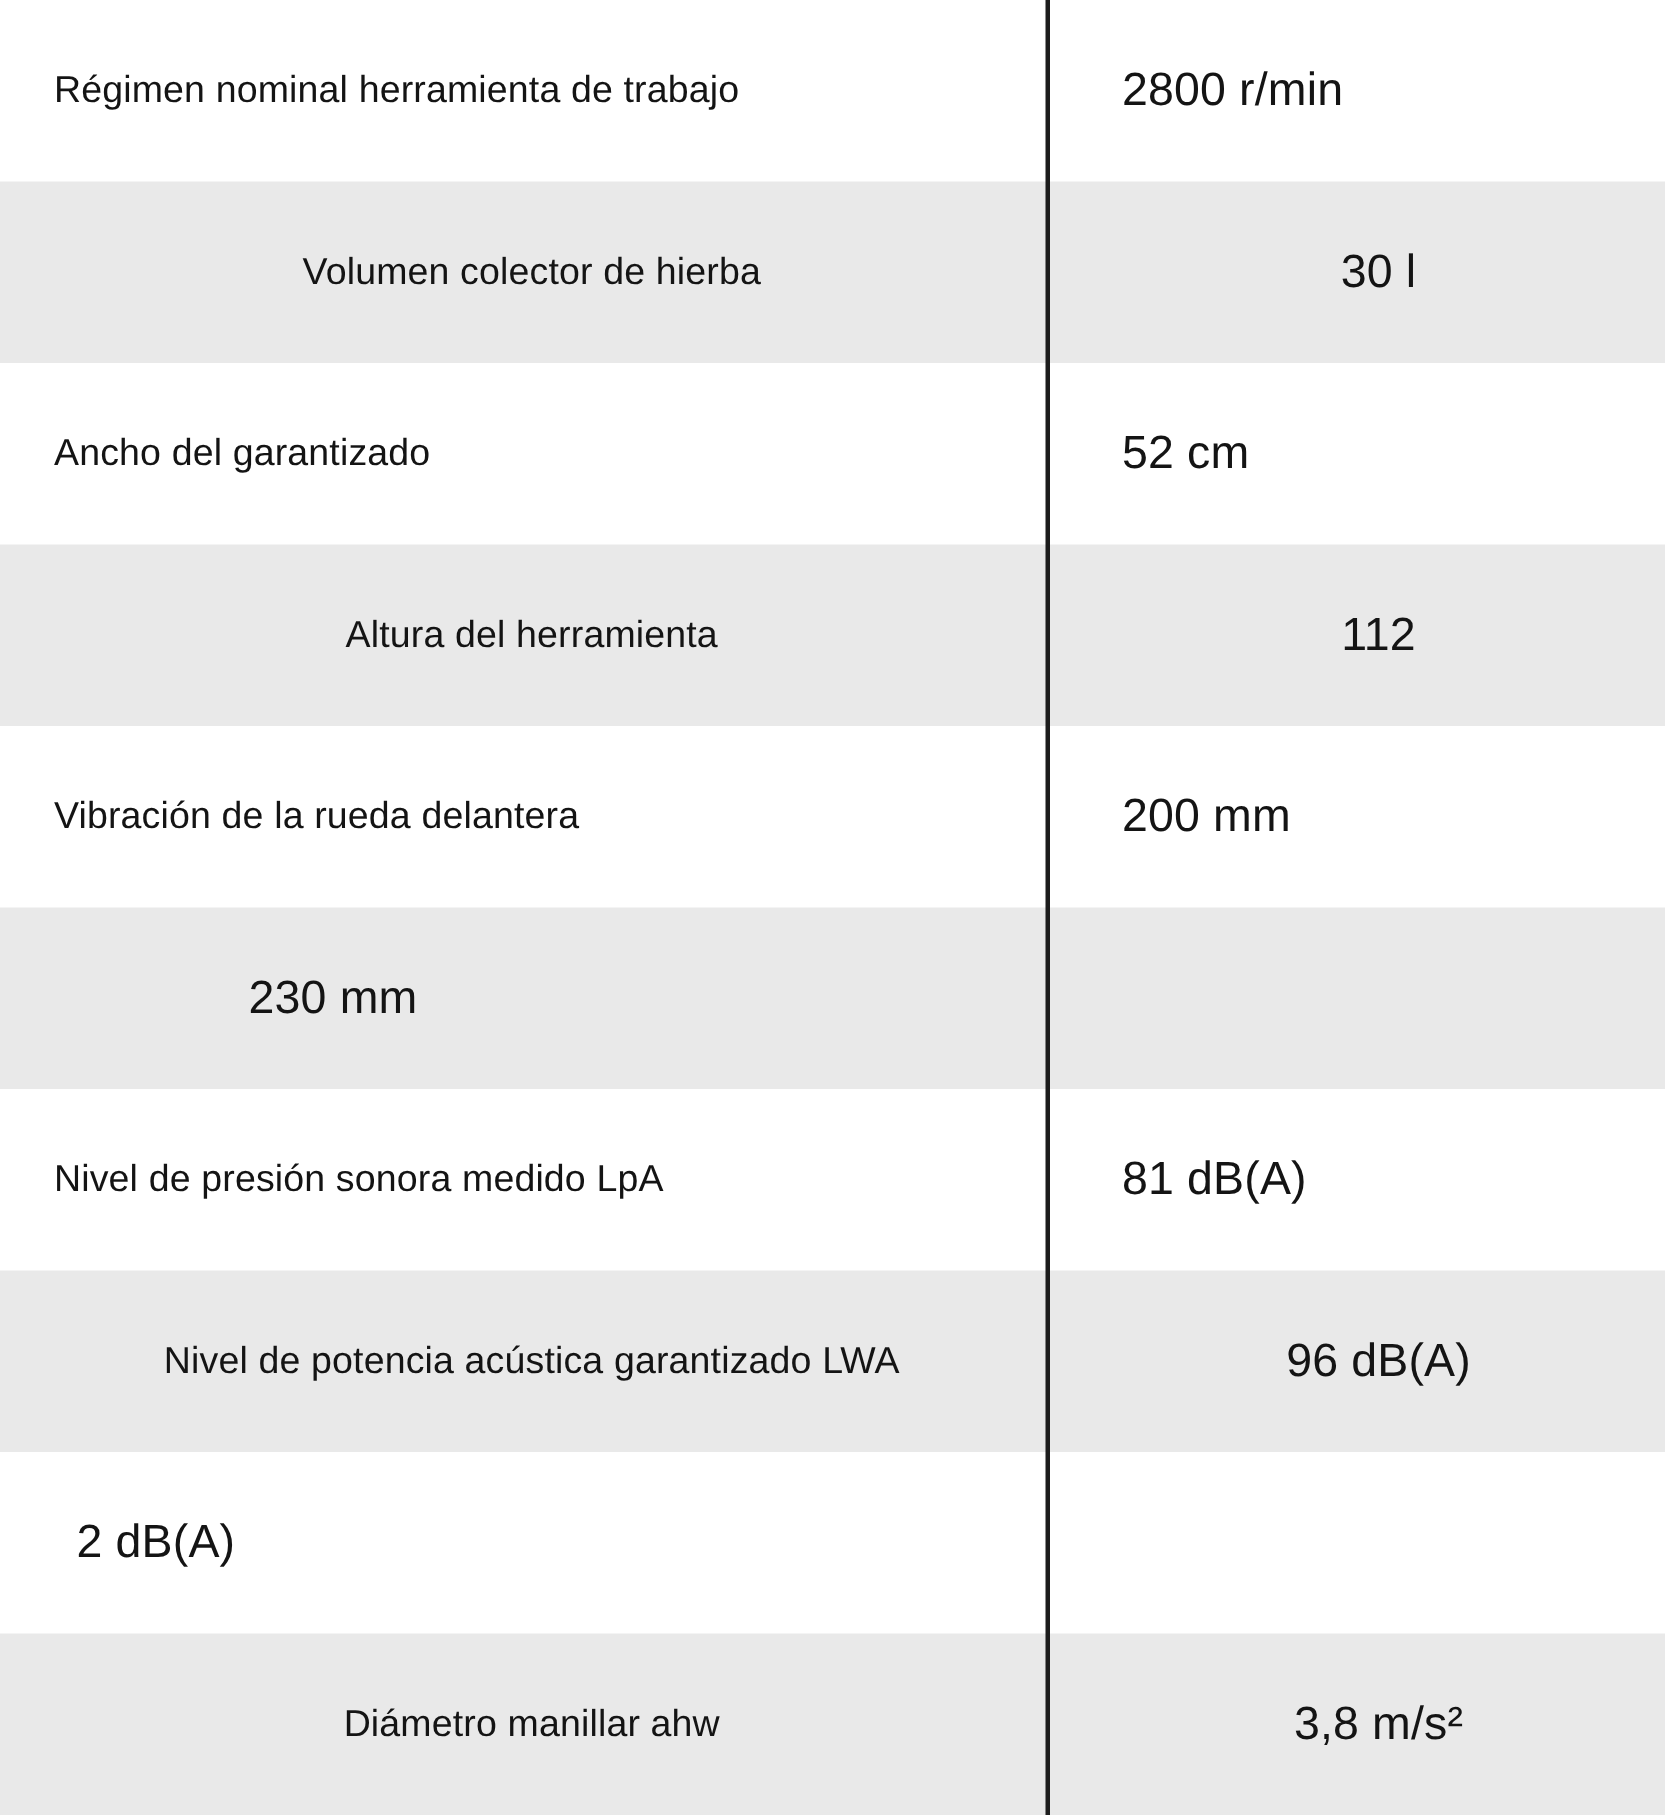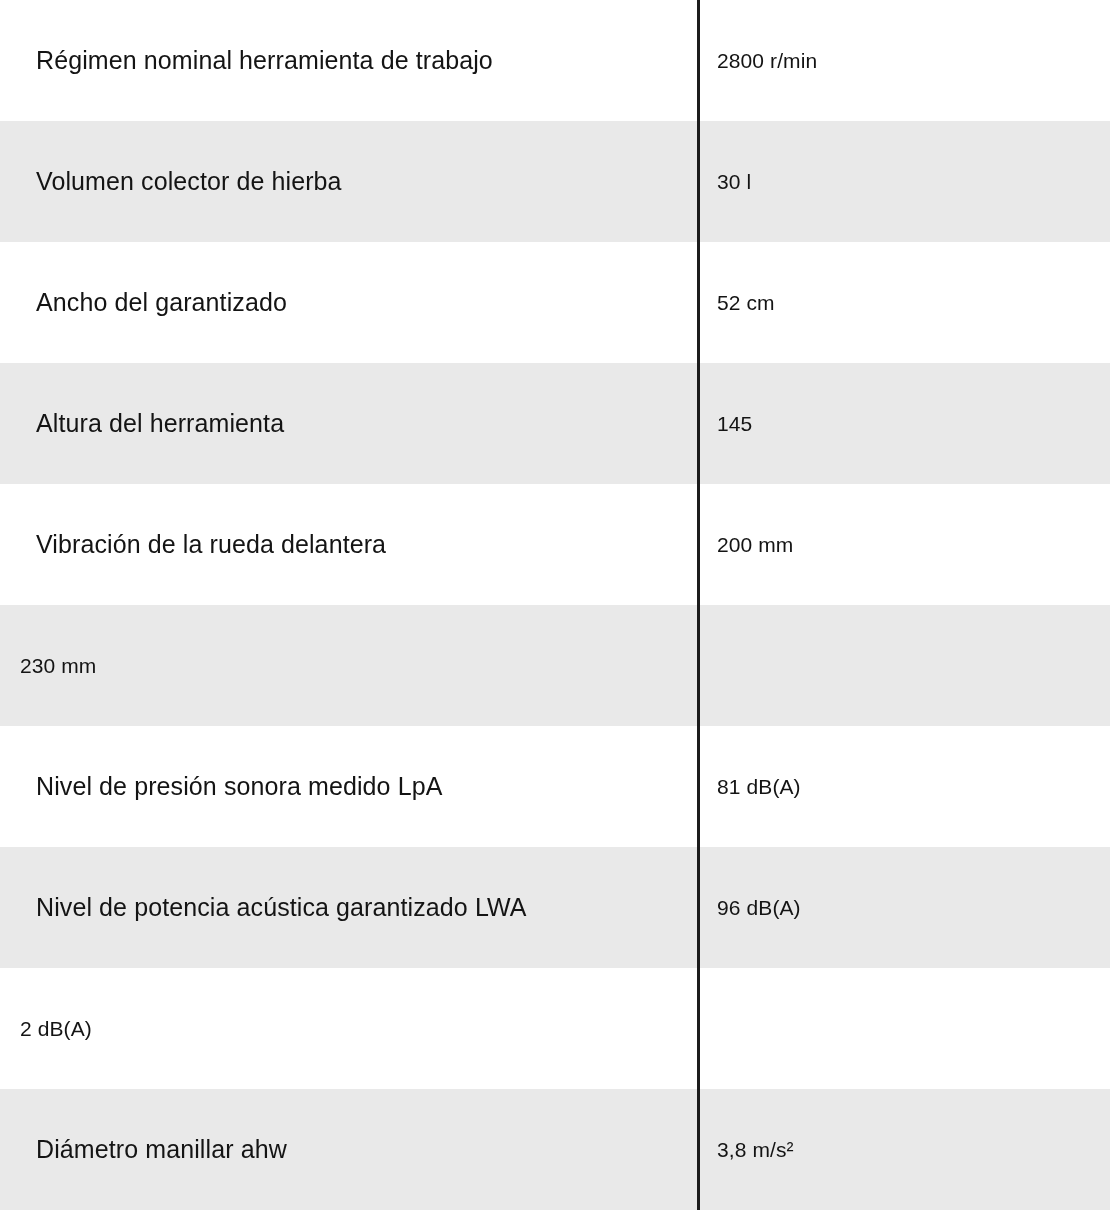--- a/index.html
+++ b/index.html
@@ -34,20 +34,21 @@
 
   .spec-row {
     display: flex;
     align-items: center;
     height: 121px;
     box-sizing: border-box;
   }
 
   .spec-row.shaded {
     background: #e9e9e9;
+    text-align: center;
   }
 
   .spec-row.plain {
     background: #ffffff;
     border-radius: 22px;
   }
 
   .spec-label {
     width: 697px;
     box-sizing: border-box;
@@ -55,23 +56,23 @@
     padding-right: 24px;
     font-size: 25px;
     line-height: 1.3;
     letter-spacing: 0.1px;
     color: #141414;
   }
 
   .spec-value {
     width: 413px;
     box-sizing: border-box;
-    padding-left: 20px;
+    padding-left: 51px;
     padding-right: 20px;
-    font-size: 21px;
+    font-size: 31px;
     line-height: 1.3;
     letter-spacing: 0.1px;
     color: #141414;
   }
 </style>
 </head>
 <body>
 
 <div class="spec-table">
   <div class="spec-row plain">
@@ -81,21 +82,21 @@
   <div class="spec-row shaded">
     <div class="spec-label">Volumen colector de hierba</div>
     <div class="spec-value">30 l</div>
   </div>
   <div class="spec-row plain">
     <div class="spec-label">Ancho del garantizado</div>
     <div class="spec-value">52 cm</div>
   </div>
   <div class="spec-row shaded">
     <div class="spec-label">Altura del herramienta</div>
-    <div class="spec-value">145</div>
+    <div class="spec-value">112</div>
   </div>
   <div class="spec-row plain">
     <div class="spec-label">Vibración de la rueda delantera</div>
     <div class="spec-value">200 mm</div>
   </div>
   <div class="spec-row shaded">
     <div class="spec-value">230 mm</div>
   </div>
   <div class="spec-row plain">
     <div class="spec-label">Nivel de presión sonora medido LpA</div>

